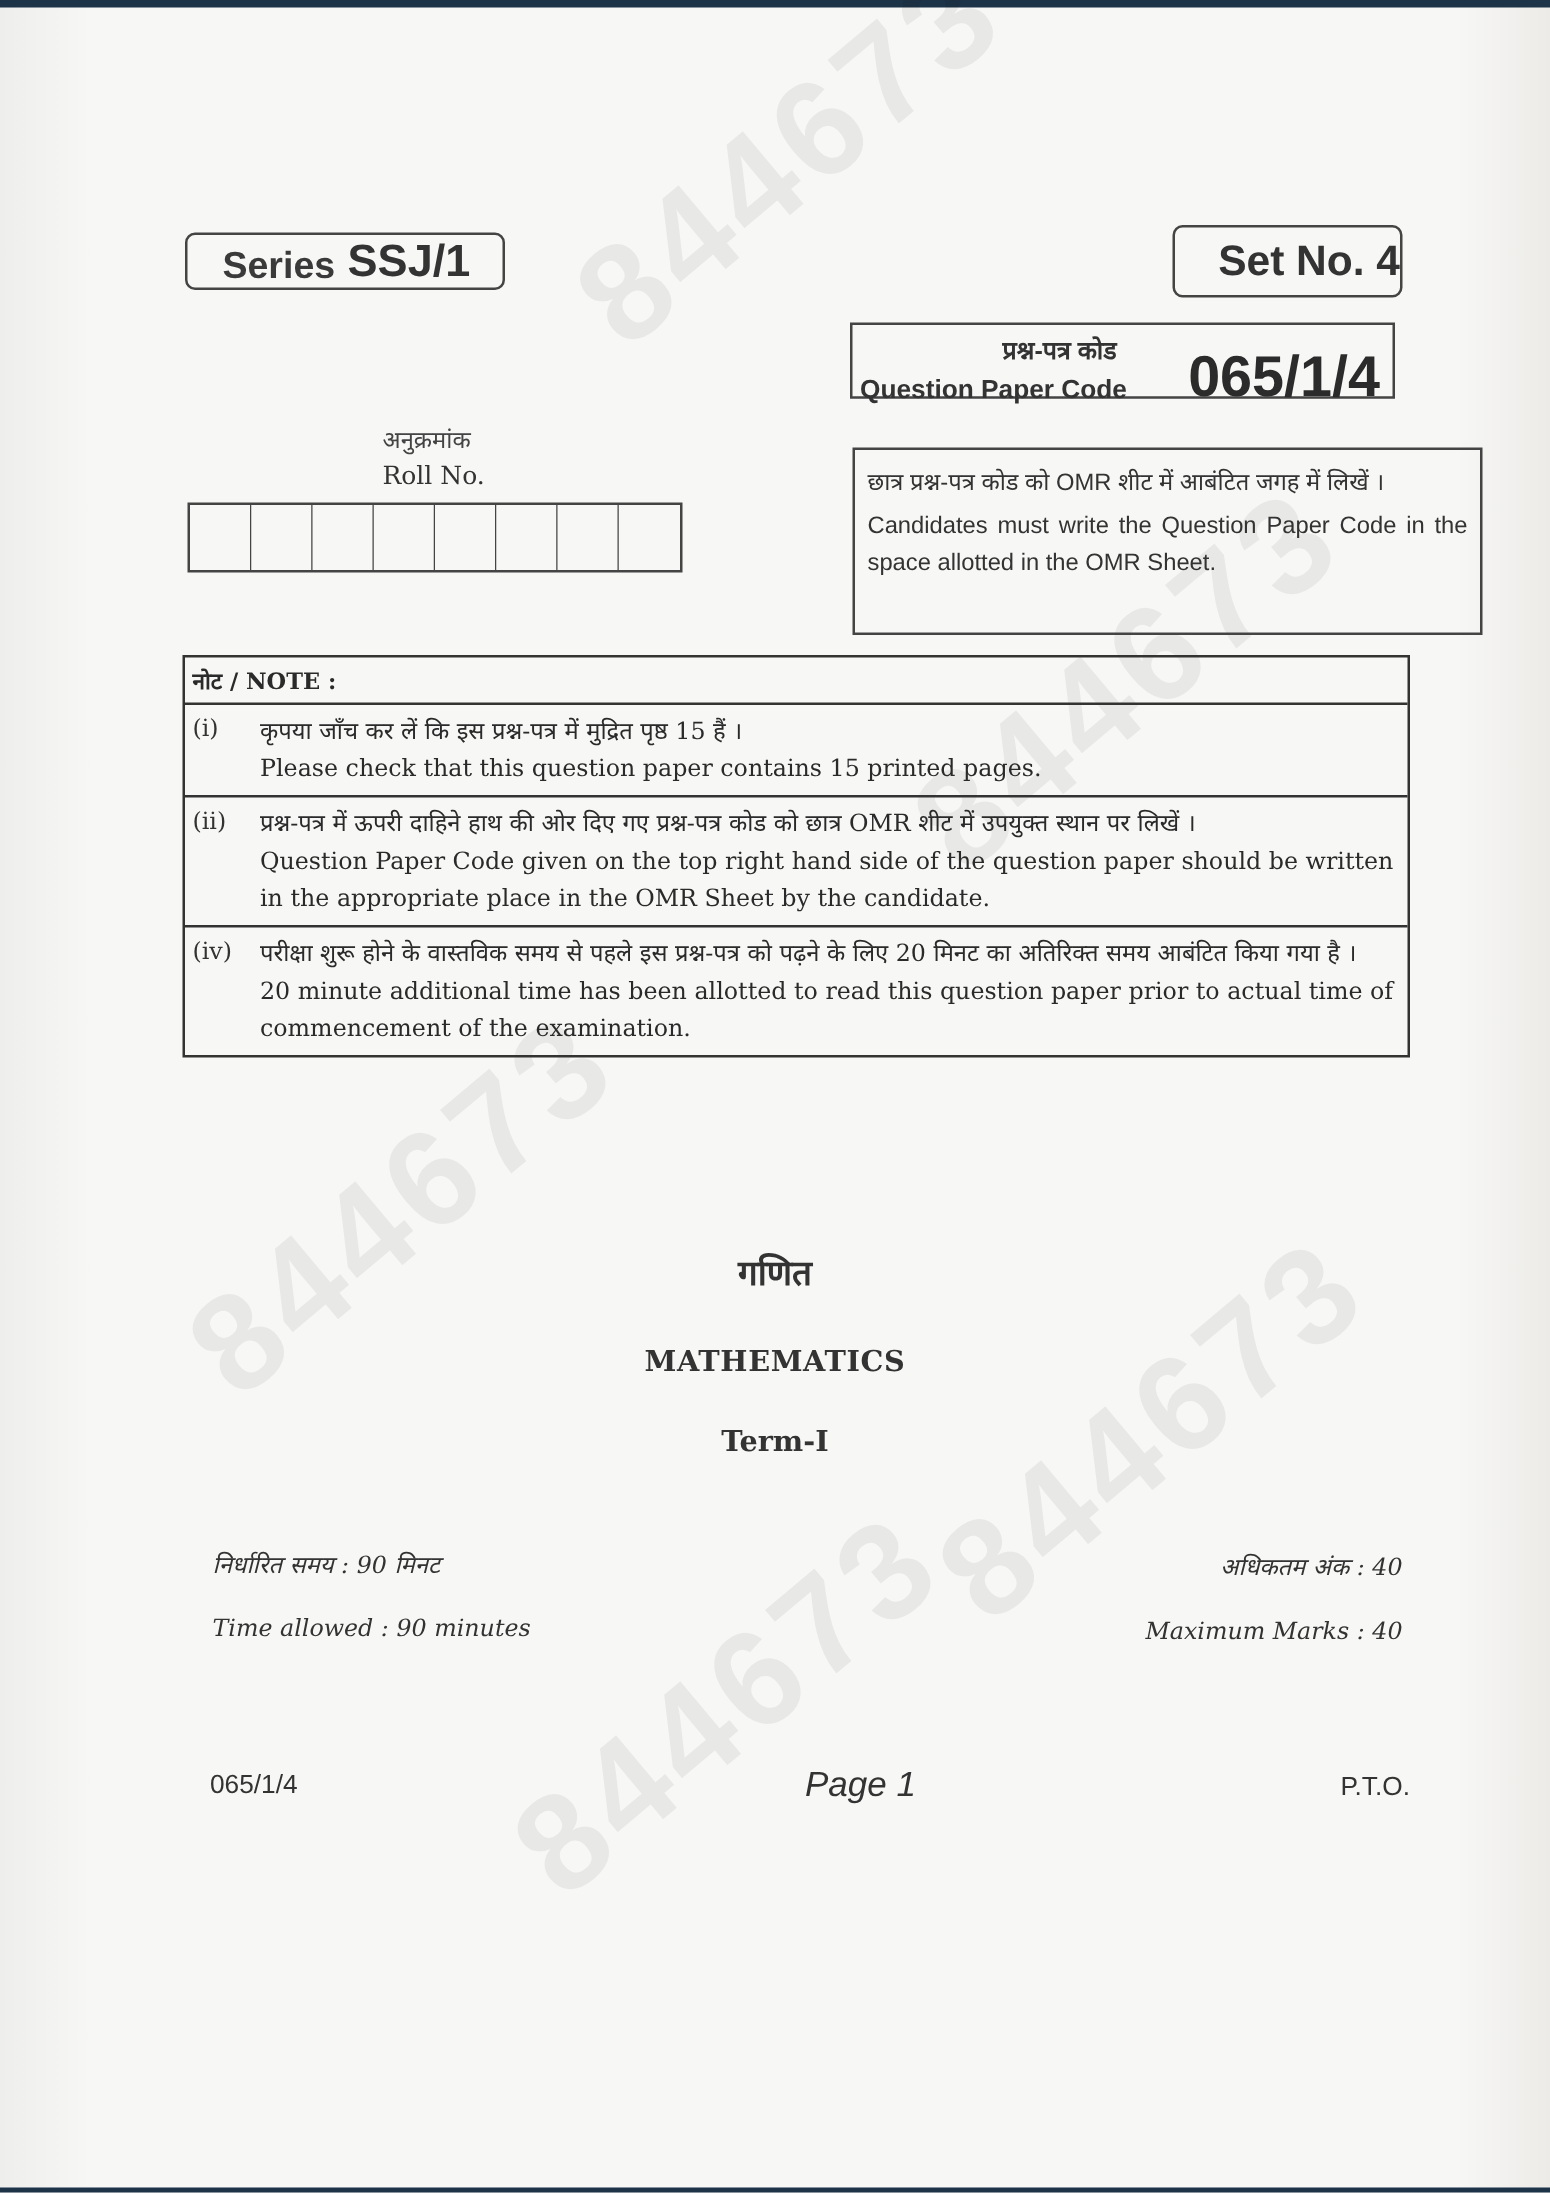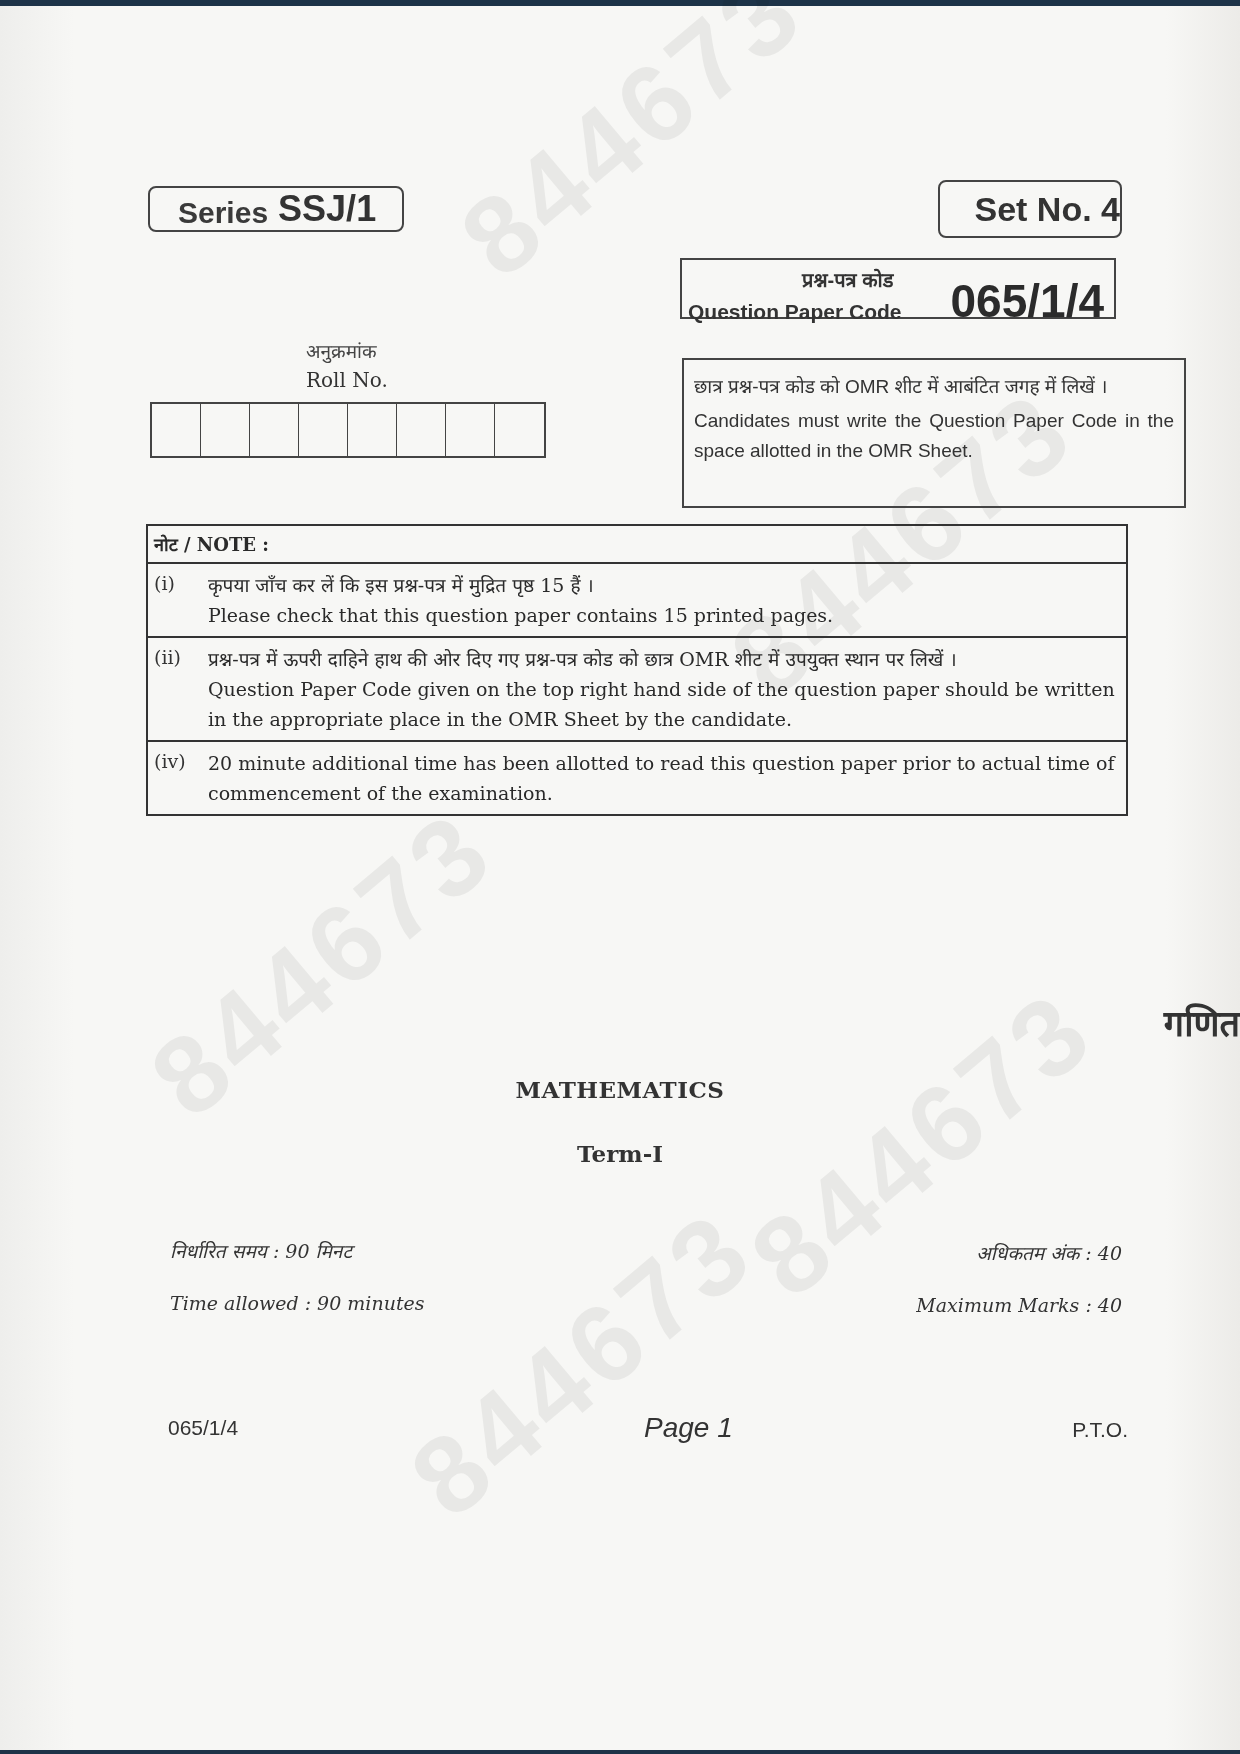--- a/index.html
+++ b/index.html
@@ -43,21 +43,21 @@
 
   .note-table { position: absolute; left: 146px; top: 524px; width: 982px; border: 2px solid #333; box-sizing: border-box; }
   .note-head { font-size: 18px; font-weight: bold; padding: 6px 6px; border-bottom: 2px solid #333; color: #2a2a2a; }
   .note-row { display: flex; border-bottom: 2px solid #333; padding: 6px 4px 6px 6px; }
   .note-row:last-child { border-bottom: none; }
   .note-num { width: 54px; flex: none; font-size: 19px; color: #333; padding-top: 2px; }
   .note-body { flex: 1; }
   .note-hi { font-size: 19px; line-height: 30px; color: #2a2a2a; }
   .note-en { font-size: 19px; line-height: 30px; color: #2a2a2a; }
 
-  .subj-hi { position: absolute; left: 0; width: 1240px; top: 998px; text-align: right; font-size: 36px; font-weight: bold; color: #333; }
+  .subj-hi { position: absolute; left: 0; width: 1240px; top: 998px; text-align: center; font-size: 28px; font-weight: bold; color: #333; }
   .subj-en { position: absolute; left: 0; width: 1240px; top: 1076px; text-align: center; font-size: 23px; font-weight: bold; color: #333; letter-spacing: 0.5px; }
   .term { position: absolute; left: 0; width: 1240px; top: 1140px; text-align: center; font-size: 23px; font-weight: bold; color: #333; }
 
   .time-hi { position: absolute; left: 170px; top: 1238px; font-size: 19px; font-style: italic; color: #333; }
   .time-en { position: absolute; left: 170px; top: 1292px; font-size: 19px; font-style: italic; color: #333; }
   .marks-hi { position: absolute; right: 118px; top: 1240px; font-size: 19px; font-style: italic; color: #333; }
   .marks-en { position: absolute; right: 118px; top: 1294px; font-size: 19px; font-style: italic; color: #333; }
 
   .foot-code { position: absolute; left: 168px; top: 1416px; font-size: 21px; color: #333; }
   .foot-page { position: absolute; left: 644px; top: 1412px; font-size: 28px; font-style: italic; color: #333; }
@@ -120,20 +120,21 @@
     <div class="note-row">
       <div class="note-num">(ii)</div>
       <div class="note-body">
         <div class="note-hi">प्रश्न-पत्र में ऊपरी दाहिने हाथ की ओर दिए गए प्रश्न-पत्र कोड को छात्र OMR शीट में उपयुक्त स्थान पर लिखें ।</div>
         <div class="note-en">Question Paper Code given on the top right hand side of the question paper should be written in the appropriate place in the OMR Sheet by the candidate.</div>
       </div>
     </div>
     <div class="note-row">
       <div class="note-num">(iv)</div>
       <div class="note-body">
+        <div class="note-hi">परीक्षा शुरू होने के वास्तविक समय से पहले इस प्रश्न-पत्र को पढ़ने के लिए 20 मिनट का अतिरिक्त समय आबंटित किया गया है ।</div>
         <div class="note-en">20 minute additional time has been allotted to read this question paper prior to actual time of commencement of the examination.</div>
       </div>
     </div>
   </div>
 
   <div class="subj-hi">गणित</div>
   <div class="subj-en">MATHEMATICS</div>
   <div class="term">Term-I</div>
 
   <div class="time-hi">निर्धारित समय : 90 मिनट</div>

